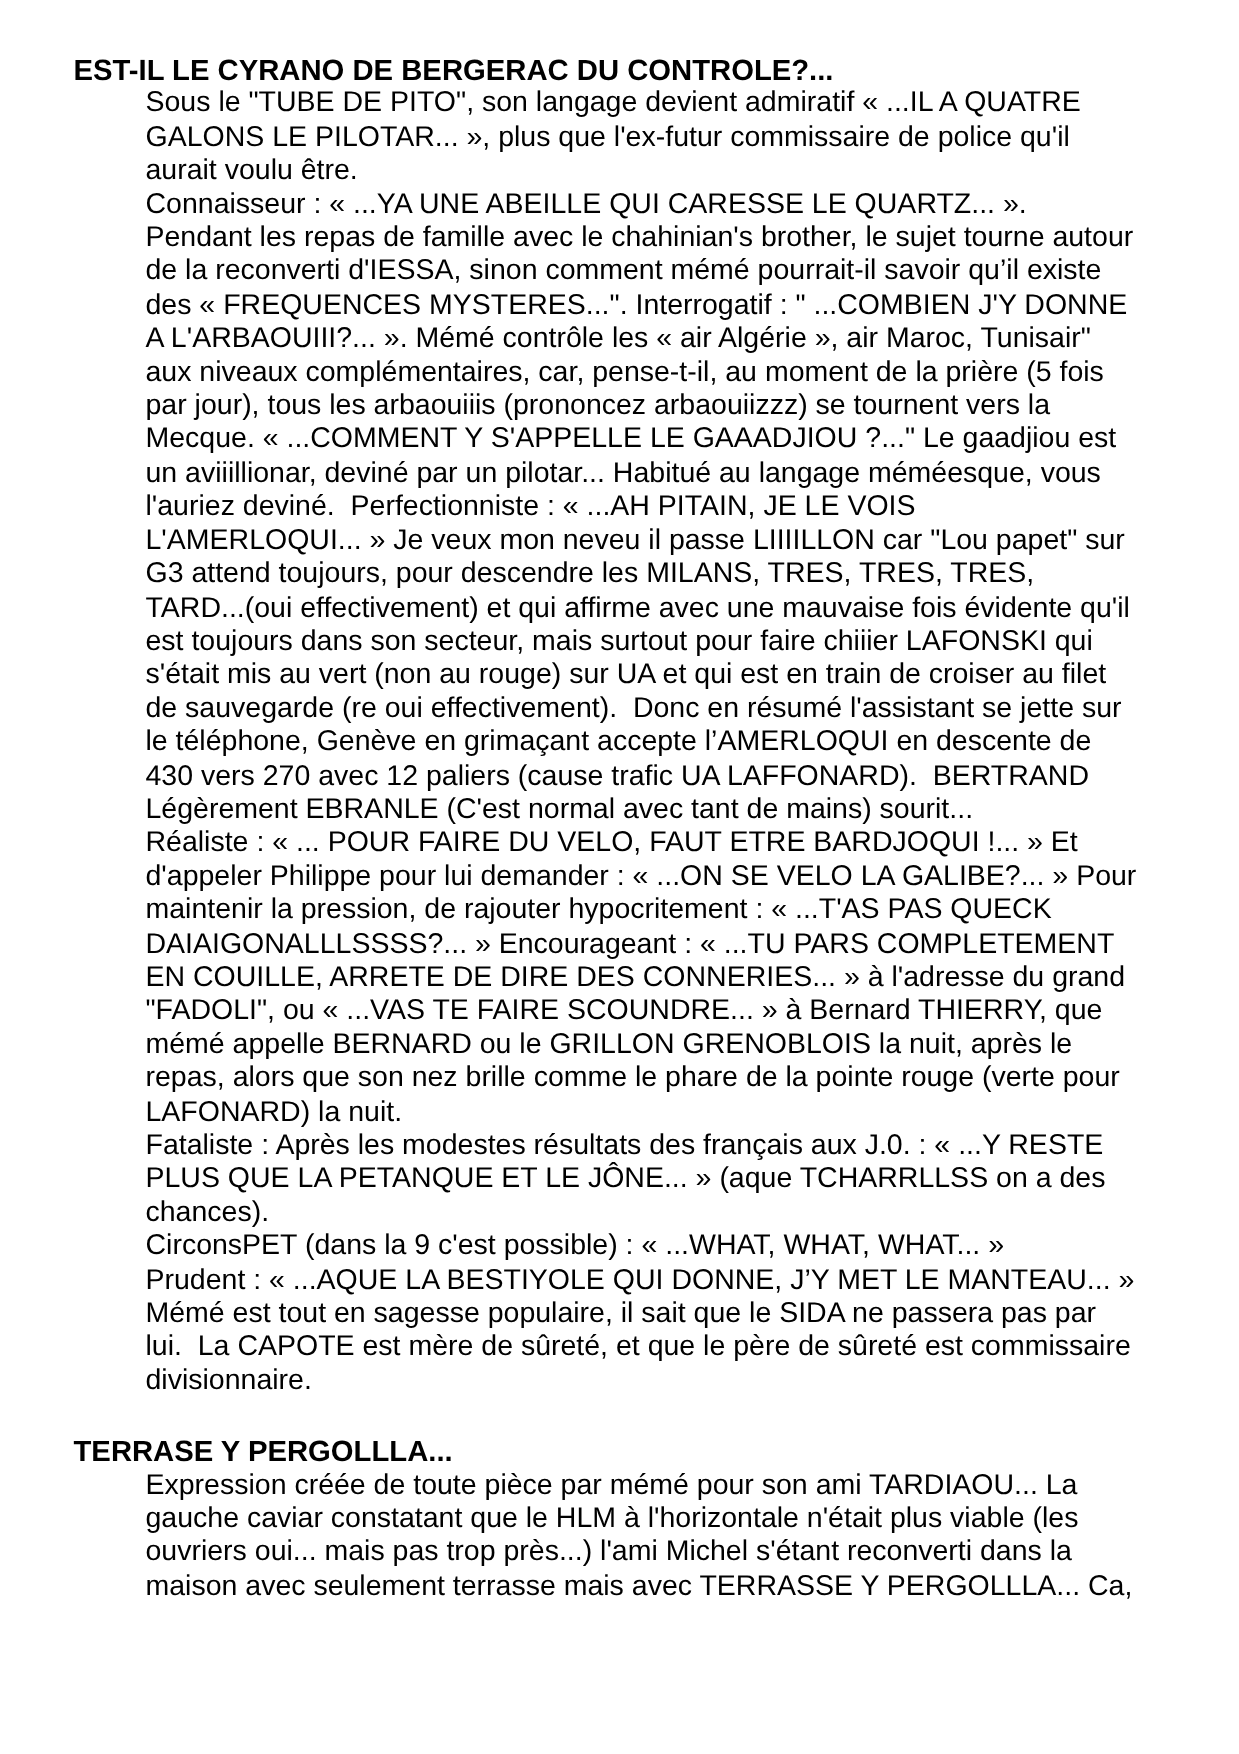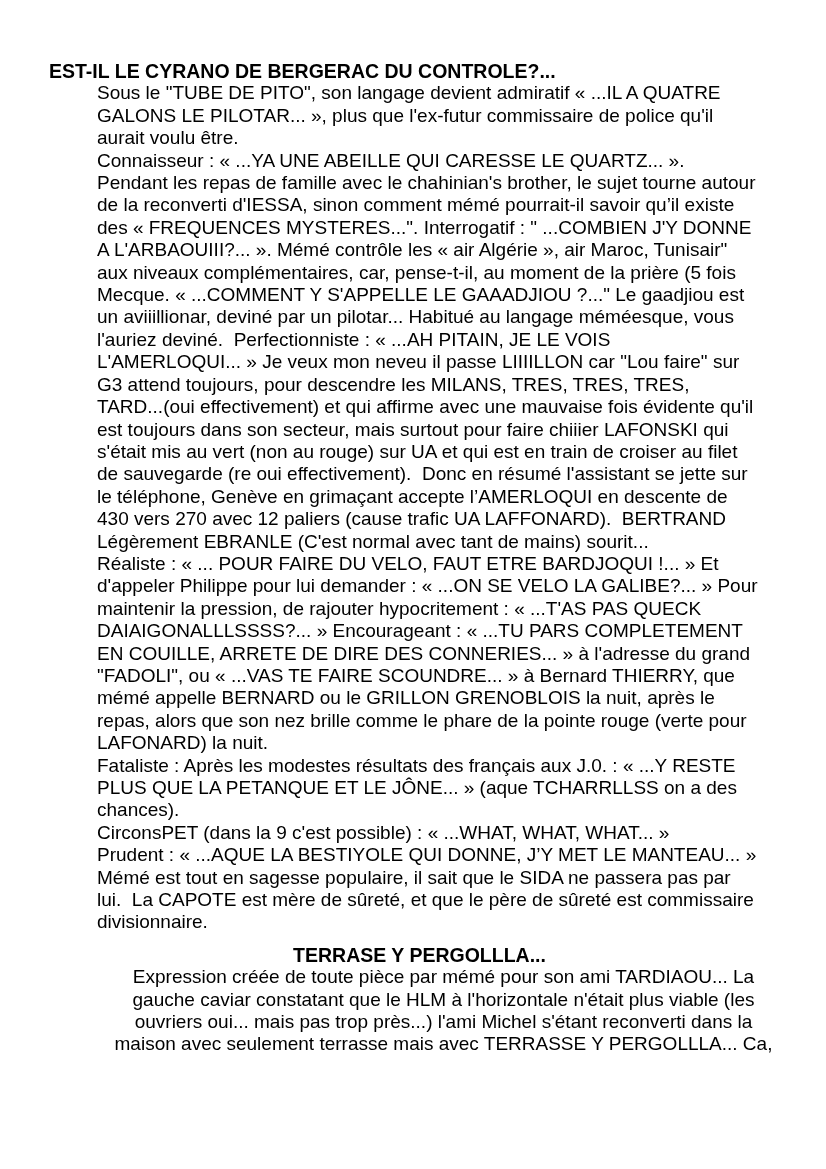--- a/index.html
+++ b/index.html
@@ -8,63 +8,63 @@
     background: #ffffff;
   }
   body {
     width: 826px;
     height: 1169px;
     overflow: hidden;
     font-family: "Liberation Sans", sans-serif;
     color: #000000;
   }
   .page {
-    padding: 60px 36px 0 49px;
+    padding: 36px 36px 0 49px;
   }
   .heading {
     margin: 0;
     font-size: 19.5px;
     font-weight: bold;
     line-height: 22.4px;
     white-space: pre;
   }
   .para-block {
     margin-left: 48px;
   }
   .para-block .line {
     font-size: 19px;
     line-height: 22.4px;
     white-space: pre;
   }
   .section + .section {
-    margin-top: 10px;
-    text-align: center;
+    margin-top: 25px;
   }
 </style>
 </head>
 <body>
 
 <div class="page">
 
   <div class="section">
     <h1 class="heading">EST-IL LE CYRANO DE BERGERAC DU CONTROLE?...</h1>
     <div class="para-block">
         <div class="line">Sous le "TUBE DE PITO", son langage devient admiratif « ...IL A QUATRE</div>
         <div class="line">GALONS LE PILOTAR... », plus que l'ex-futur commissaire de police qu'il</div>
         <div class="line">aurait voulu être.</div>
         <div class="line">Connaisseur : « ...YA UNE ABEILLE QUI CARESSE LE QUARTZ... ».</div>
         <div class="line">Pendant les repas de famille avec le chahinian's brother, le sujet tourne autour</div>
         <div class="line">de la reconverti d'IESSA, sinon comment mémé pourrait-il savoir qu’il existe</div>
         <div class="line">des « FREQUENCES MYSTERES...". Interrogatif : " ...COMBIEN J'Y DONNE</div>
         <div class="line">A L'ARBAOUIII?... ». Mémé contrôle les « air Algérie », air Maroc, Tunisair"</div>
         <div class="line">aux niveaux complémentaires, car, pense-t-il, au moment de la prière (5 fois</div>
+        <div class="line">par jour), tous les arbaouiiis (prononcez arbaouiizzz) se tournent vers la</div>
         <div class="line">Mecque. « ...COMMENT Y S'APPELLE LE GAAADJIOU ?..." Le gaadjiou est</div>
         <div class="line">un aviiillionar, deviné par un pilotar... Habitué au langage méméesque, vous</div>
         <div class="line">l'auriez deviné.  Perfectionniste : « ...AH PITAIN, JE LE VOIS</div>
-        <div class="line">L'AMERLOQUI... » Je veux mon neveu il passe LIIIILLON car "Lou faire" sur</div>
+        <div class="line">L'AMERLOQUI... » Je veux mon neveu il passe LIIIILLON car "Lou papet" sur</div>
         <div class="line">G3 attend toujours, pour descendre les MILANS, TRES, TRES, TRES,</div>
         <div class="line">TARD...(oui effectivement) et qui affirme avec une mauvaise fois évidente qu'il</div>
         <div class="line">est toujours dans son secteur, mais surtout pour faire chiiier LAFONSKI qui</div>
         <div class="line">s'était mis au vert (non au rouge) sur UA et qui est en train de croiser au filet</div>
         <div class="line">de sauvegarde (re oui effectivement).  Donc en résumé l'assistant se jette sur</div>
         <div class="line">le téléphone, Genève en grimaçant accepte l’AMERLOQUI en descente de</div>
         <div class="line">430 vers 270 avec 12 paliers (cause trafic UA LAFFONARD).  BERTRAND</div>
         <div class="line">Légèrement EBRANLE (C'est normal avec tant de mains) sourit...</div>
         <div class="line">Réaliste : « ... POUR FAIRE DU VELO, FAUT ETRE BARDJOQUI !... » Et</div>
         <div class="line">d'appeler Philippe pour lui demander : « ...ON SE VELO LA GALIBE?... » Pour</div>

